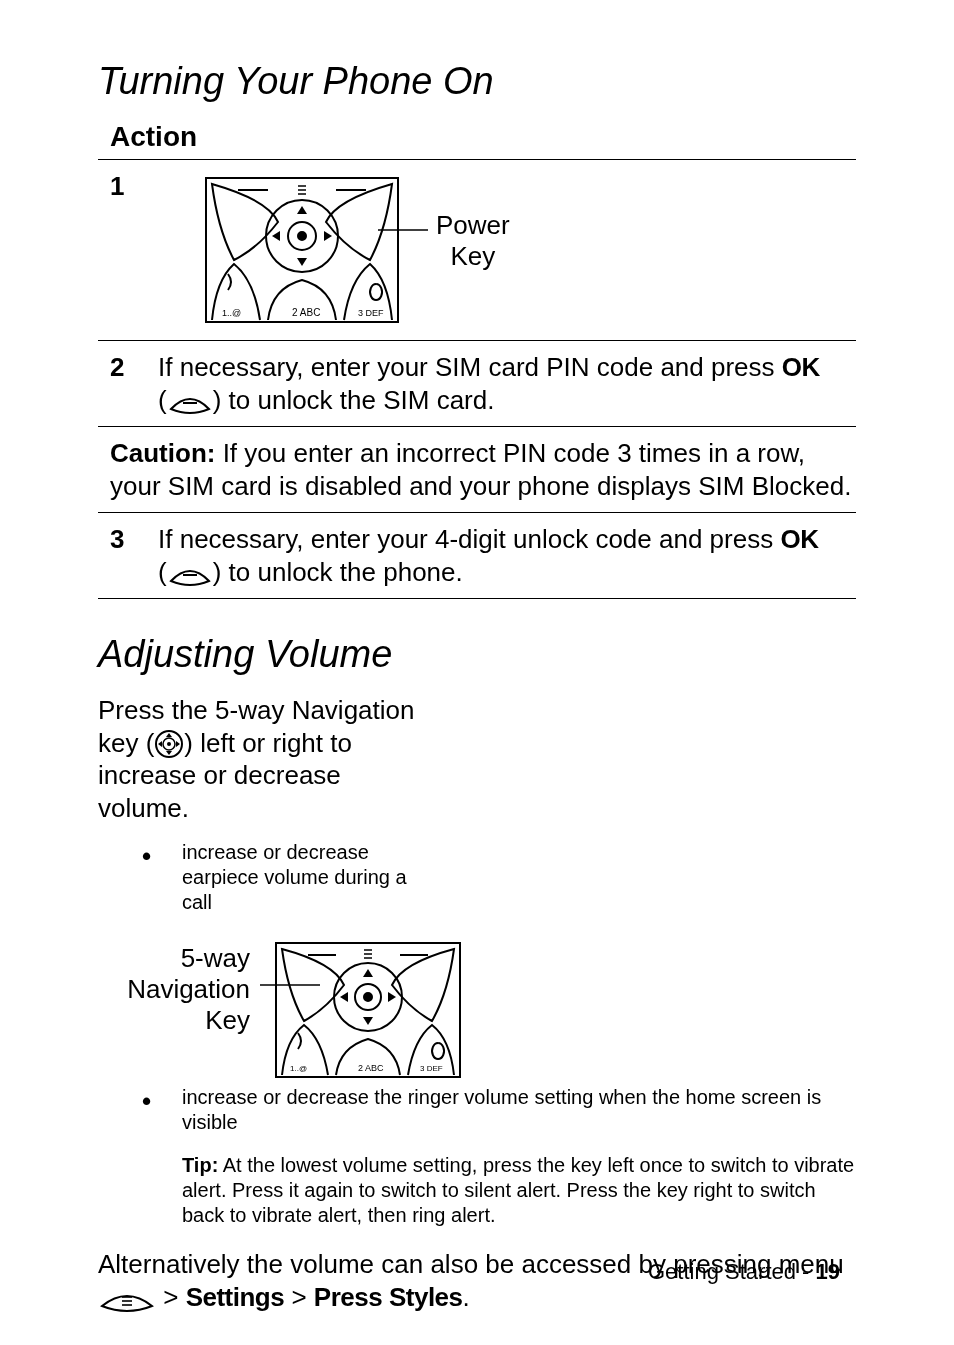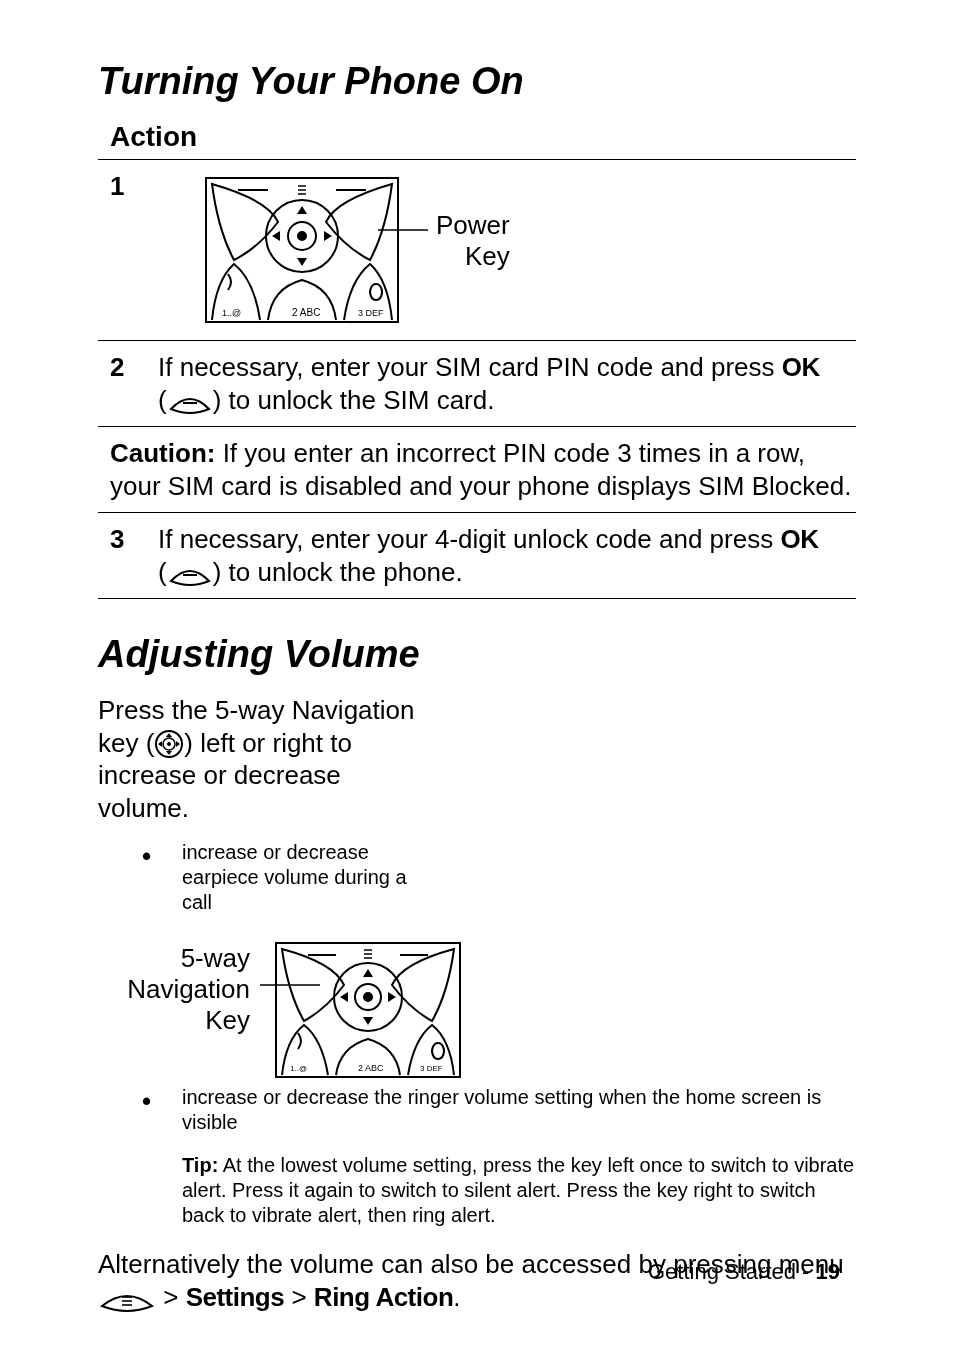--- a/index.html
+++ b/index.html
@@ -8,21 +8,21 @@
     width: 954px;
     height: 1345px;
     font-family: Arial, Helvetica, sans-serif;
     color: #000;
     position: relative;
     box-sizing: border-box;
     padding: 60px 98px 40px 98px;
   }
   h1 {
     font-style: italic;
-    font-weight: bold;
+    font-weight: normal;
     font-size: 38px;
     margin: 0 0 18px 0;
   }
   .action-label {
     font-weight: bold;
     font-size: 28px;
     margin: 0 0 6px 12px;
   }
   .step {
     display: flex;
@@ -163,21 +163,21 @@
 
           <path d="M40 20 h30 M138 20 h30"></path>
           <path d="M100 16 h8 M100 20 h8 M100 24 h8" stroke-width="1.5"></path>
         </g>
         <text x="94" y="146" font-size="10" font-family="Arial">2 ABC</text>
         <text x="24" y="146" font-size="9" font-family="Arial">1..@</text>
         <text x="160" y="146" font-size="9" font-family="Arial">3 DEF</text>
 
         <line x1="180" y1="60" x2="230" y2="60" stroke="#000" stroke-width="1.5"></line>
       </svg>
-      <div class="diag-label" style="left:238px; top:40px; text-align:right;">
+      <div class="diag-label" style="left:238px; top:40px; text-align:center;">
         <span>Power</span><br>
         <span>Key</span>
       </div>
     </div>
   </div>
 </div>
 
 <div class="hr"></div>
 
 <div class="step">
@@ -278,18 +278,18 @@
   </li>
 </ul>
 
 <p class="para">
   <span>Alternatively the volume can also be accessed by pressing menu </span><br>
   <span class="menu-icon"><svg width="58" height="26" viewBox="0 0 58 26">
         <path d="M4 18 Q29 -2 54 18 Q29 28 4 18 Z" fill="none" stroke="#000" stroke-width="2"></path>
         <line x1="24" y1="9" x2="34" y2="9" stroke="#000" stroke-width="1.6"></line>
         <line x1="24" y1="13" x2="34" y2="13" stroke="#000" stroke-width="1.6"></line>
         <line x1="24" y1="17" x2="34" y2="17" stroke="#000" stroke-width="1.6"></line>
-      </svg></span><span> &gt; </span><span class="cond">Settings</span><span> &gt; </span><span class="cond">Ring Action</span><span>.</span>
+      </svg></span><span> &gt; </span><span class="cond">Settings</span><span> &gt; </span><span class="cond">Press Styles</span><span>.</span>
 </p>
 
 <div class="footer">
   <span>Getting Started - </span><span class="pg">19</span>
 </div>
 
 </body></html>

